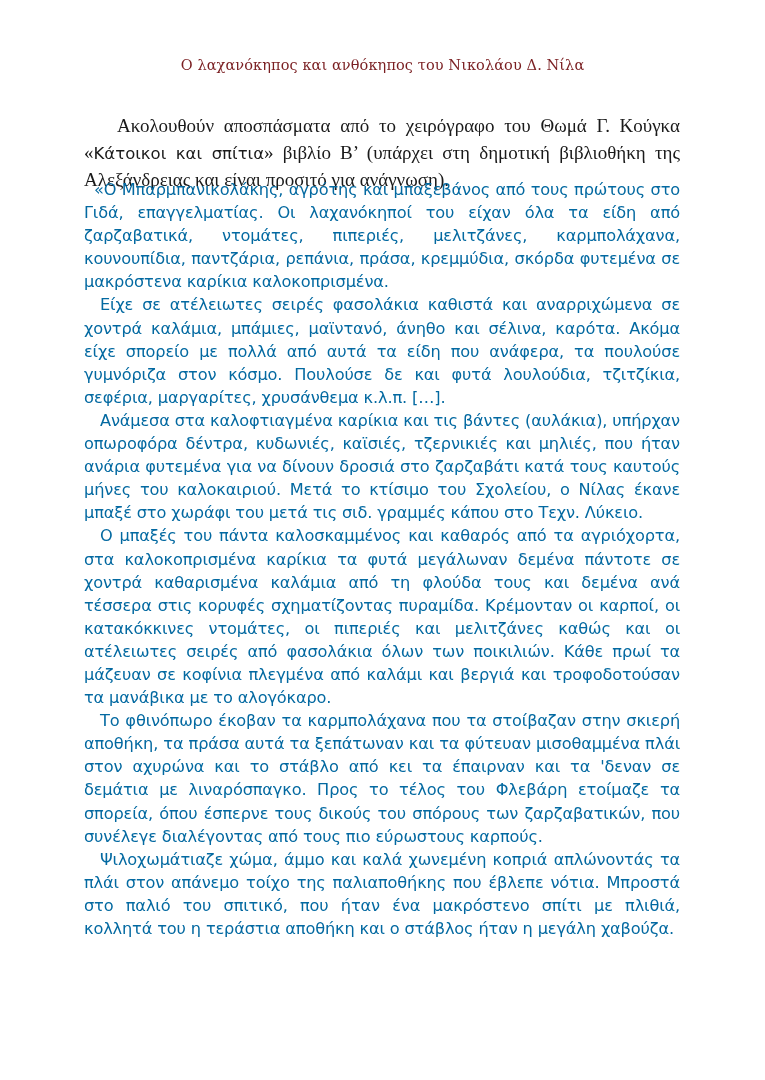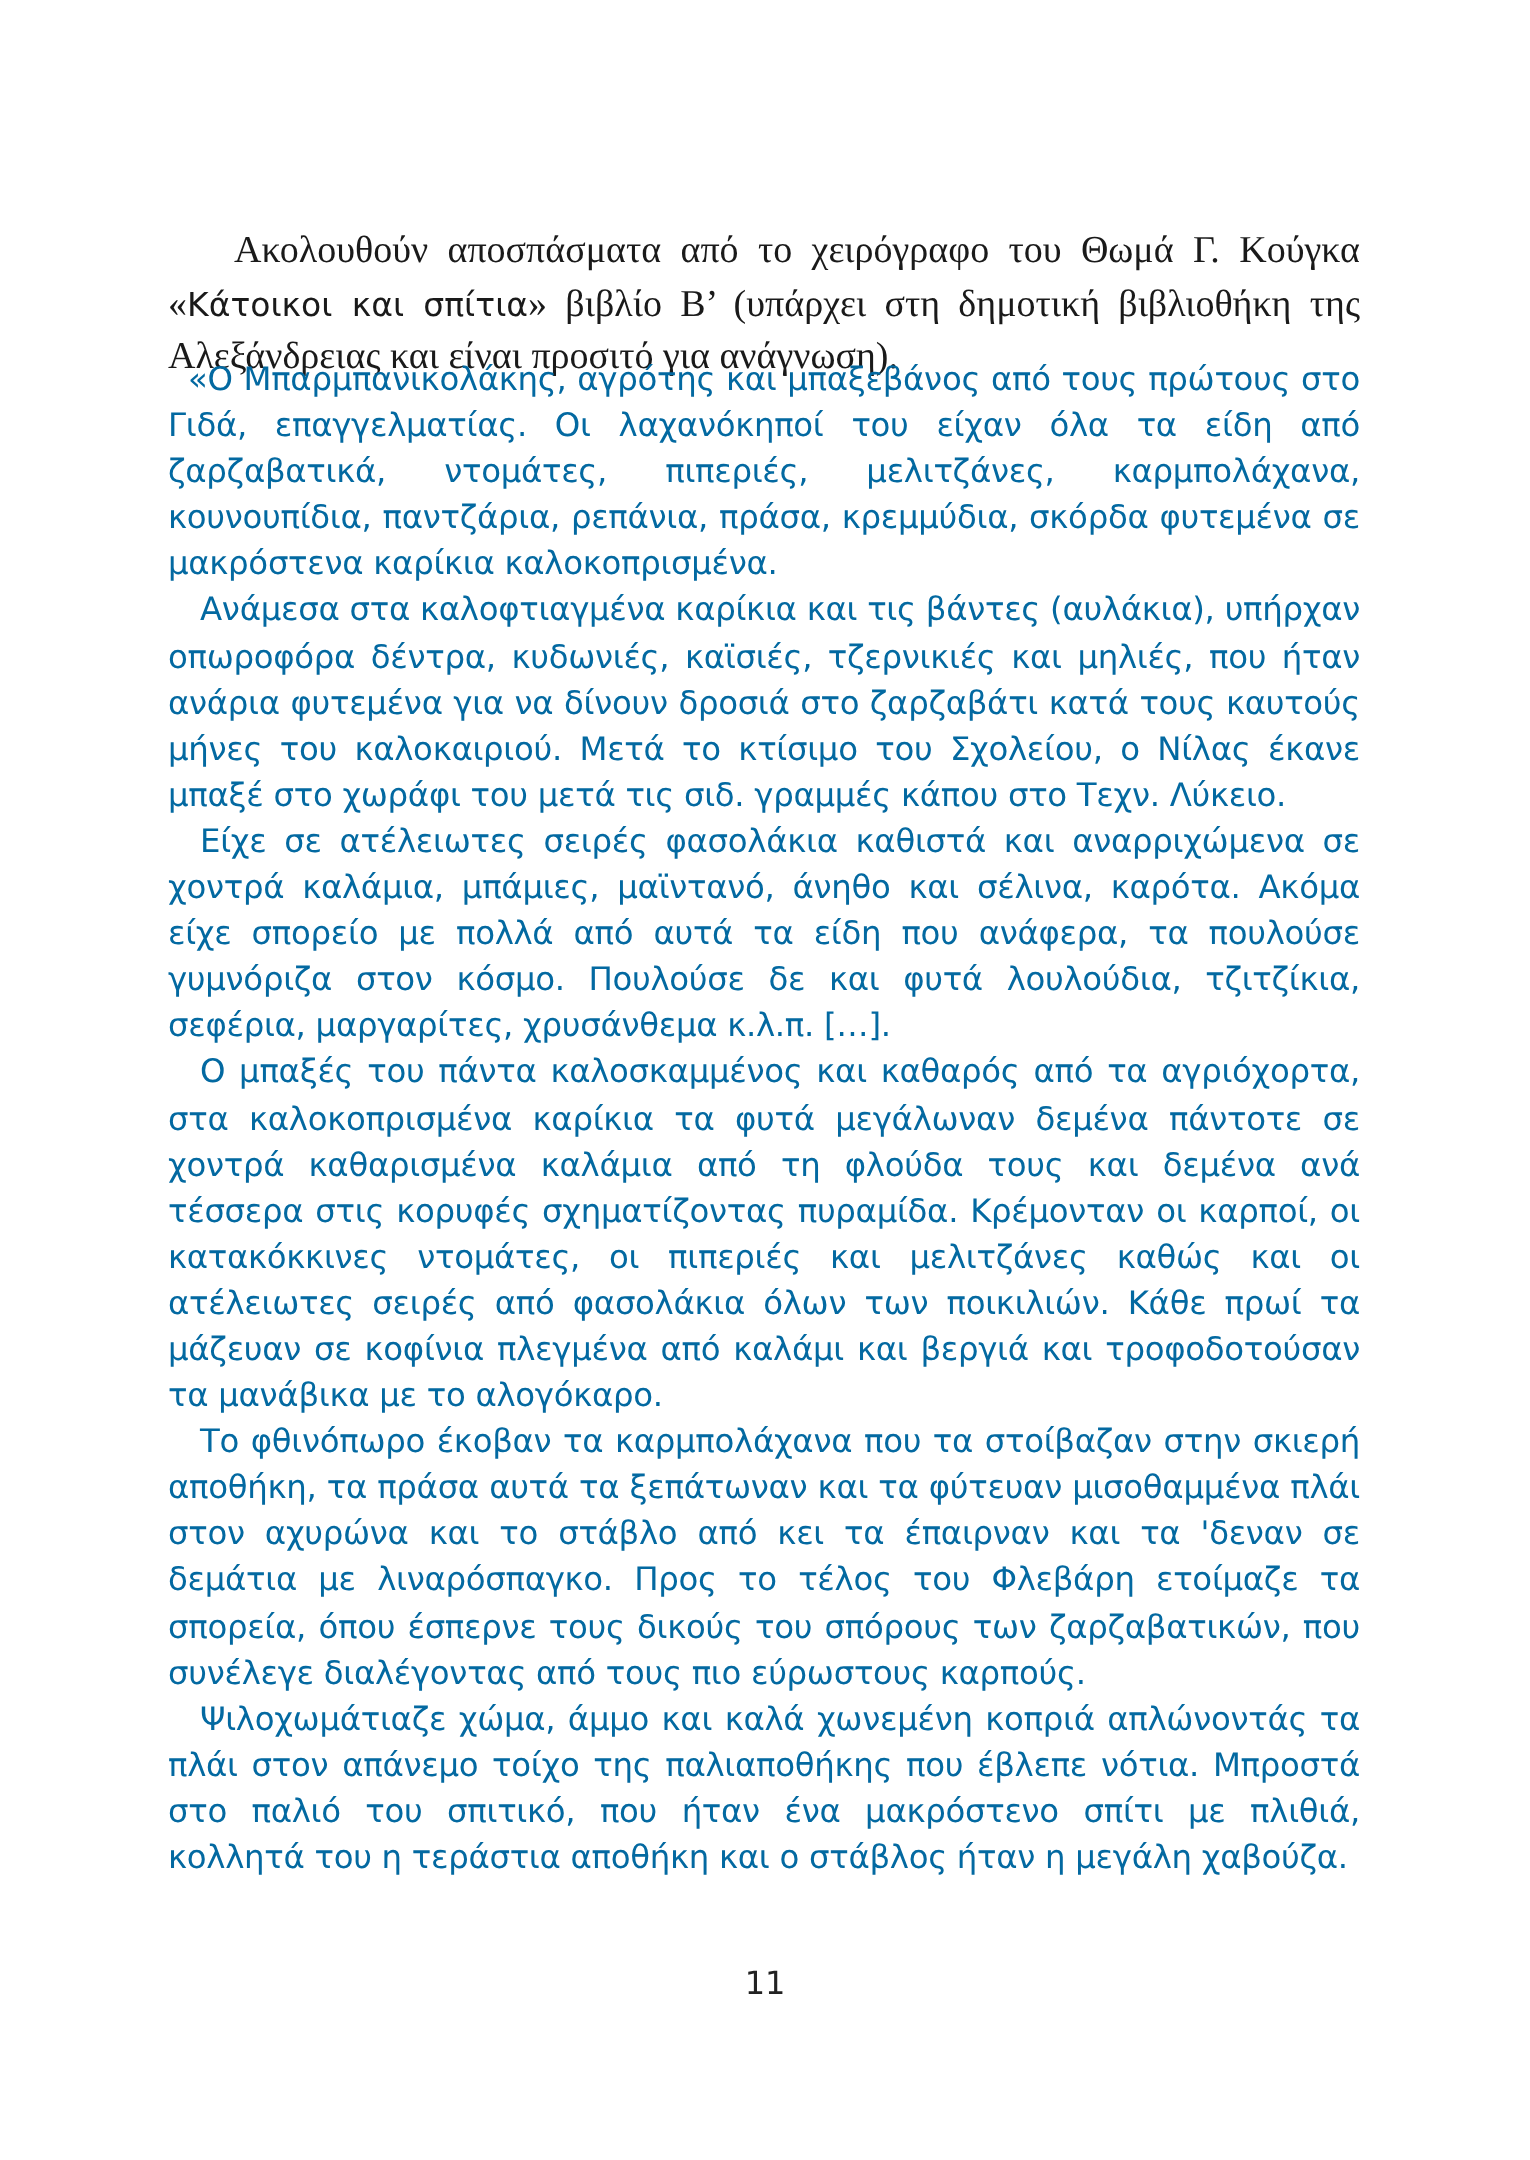--- a/index.html
+++ b/index.html
@@ -29,27 +29,27 @@
     position: absolute; left: 0; right: 0; top: 982px; text-align: center;
     font-family: "DejaVu Sans", "Liberation Sans", sans-serif;
     font-size: 16px; color: #222;
   }
 </style>
 </head>
 <body>
 
 <div class="page">
 
+  <div class="running-header">Ο λαχανόκηπος και ανθόκηπος του Νικολάου Δ. Νίλα</div>
 
   <p class="intro"><span>Ακολουθούν αποσπάσματα από το χειρόγραφο του Θωμά Γ. Κούγκα «</span><span class="sans">Κάτοικοι και σπίτια</span><span>» βιβλίο Β’ (υπάρχει στη δημοτική βιβλιοθήκη της Αλεξάνδρειας και είναι προσιτό για ανάγνωση).</span></p>
 
   <div class="body-text">
     <p class="para first">«Ο Μπαρμπανικολάκης, αγρότης και μπαξεβάνος από τους πρώτους στο Γιδά, επαγγελματίας. Οι λαχανόκηποί του είχαν όλα τα είδη από ζαρζαβατικά, ντομάτες, πιπεριές, μελιτζάνες, καρμπολάχανα, κουνουπίδια, παντζάρια, ρεπάνια, πράσα, κρεμμύδια, σκόρδα φυτεμένα σε μακρόστενα καρίκια καλοκοπρισμένα.</p>
+    <p class="para">Είχε σε ατέλειωτες σειρές φασολάκια καθιστά και αναρριχώμενα σε χοντρά καλάμια, μπάμιες, μαϊντανό, άνηθο και σέλινα, καρότα. Ακόμα είχε σπορείο με πολλά από αυτά τα είδη που ανάφερα, τα πουλούσε γυμνόριζα στον κόσμο. Πουλούσε δε και φυτά λουλούδια, τζιτζίκια, σεφέρια, μαργαρίτες, χρυσάνθεμα κ.λ.π. […].</p>
     <p class="para">Ανάμεσα στα καλοφτιαγμένα καρίκια και τις βάντες (αυλάκια), υπήρχαν οπωροφόρα δέντρα, κυδωνιές, καϊσιές, τζερνικιές και μηλιές, που ήταν ανάρια φυτεμένα για να δίνουν δροσιά στο ζαρζαβάτι κατά τους καυτούς μήνες του καλοκαιριού. Μετά το κτίσιμο του Σχολείου, ο Νίλας έκανε μπαξέ στο χωράφι του μετά τις σιδ. γραμμές κάπου στο Τεχν. Λύκειο.</p>
-    <p class="para">Είχε σε ατέλειωτες σειρές φασολάκια καθιστά και αναρριχώμενα σε χοντρά καλάμια, μπάμιες, μαϊντανό, άνηθο και σέλινα, καρότα. Ακόμα είχε σπορείο με πολλά από αυτά τα είδη που ανάφερα, τα πουλούσε γυμνόριζα στον κόσμο. Πουλούσε δε και φυτά λουλούδια, τζιτζίκια, σεφέρια, μαργαρίτες, χρυσάνθεμα κ.λ.π. […].</p>
     <p class="para">Ο μπαξές του πάντα καλοσκαμμένος και καθαρός από τα αγριόχορτα, στα καλοκοπρισμένα καρίκια τα φυτά μεγάλωναν δεμένα πάντοτε σε χοντρά καθαρισμένα καλάμια από τη φλούδα τους και δεμένα ανά τέσσερα στις κορυφές σχηματίζοντας πυραμίδα. Κρέμονταν οι καρποί, οι κατακόκκινες ντομάτες, οι πιπεριές και μελιτζάνες καθώς και οι ατέλειωτες σειρές από φασολάκια όλων των ποικιλιών. Κάθε πρωί τα μάζευαν σε κοφίνια πλεγμένα από καλάμι και βεργιά και τροφοδοτούσαν τα μανάβικα με το αλογόκαρο.</p>
     <p class="para">Το φθινόπωρο έκοβαν τα καρμπολάχανα που τα στοίβαζαν στην σκιερή αποθήκη, τα πράσα αυτά τα ξεπάτωναν και τα φύτευαν μισοθαμμένα πλάι στον αχυρώνα και το στάβλο από κει τα έπαιρναν και τα 'δεναν σε δεμάτια με λιναρόσπαγκο. Προς το τέλος του Φλεβάρη ετοίμαζε τα σπορεία, όπου έσπερνε τους δικούς του σπόρους των ζαρζαβατικών, που συνέλεγε διαλέγοντας από τους πιο εύρωστους καρπούς.</p>
     <p class="para">Ψιλοχωμάτιαζε χώμα, άμμο και καλά χωνεμένη κοπριά απλώνοντάς τα πλάι στον απάνεμο τοίχο της παλιαποθήκης που έβλεπε νότια. Μπροστά στο παλιό του σπιτικό, που ήταν ένα μακρόστενο σπίτι με πλιθιά, κολλητά του η τεράστια αποθήκη και ο στάβλος ήταν η μεγάλη χαβούζα.</p>
   </div>
 
-  <div class="page-number">11</div>
 
 </div>
 
 </body></html>

